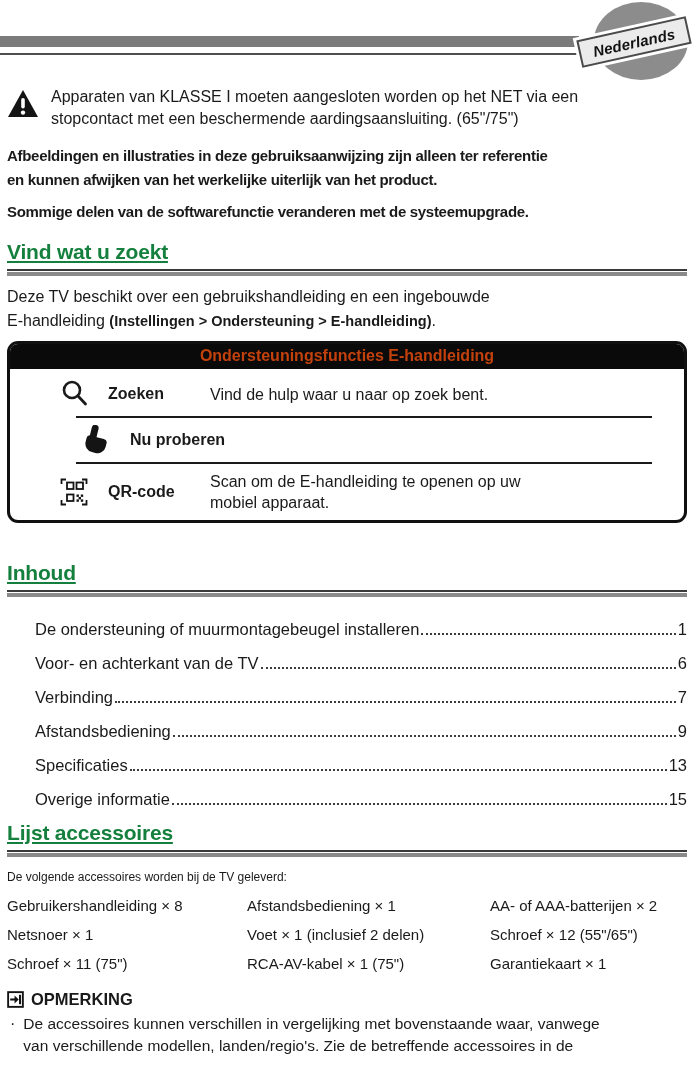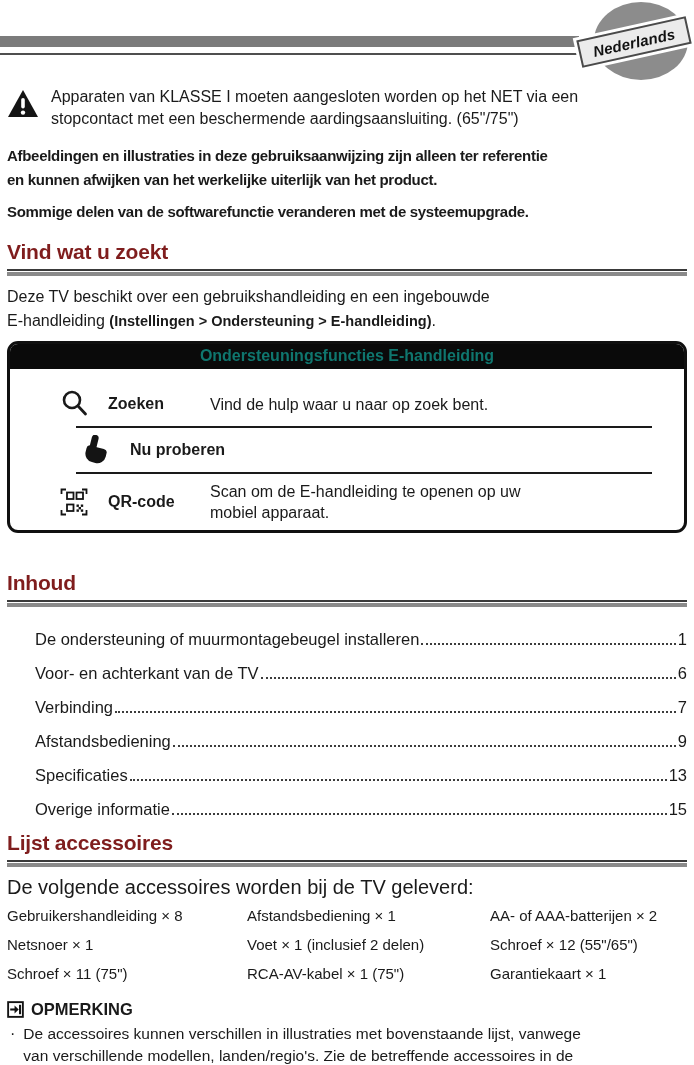--- a/index.html
+++ b/index.html
@@ -22,45 +22,45 @@
   }
   .badge-banner span { font-weight:bold; font-style:italic; font-size:15px; color:#111; letter-spacing:0.2px; }
   
   .content { position:absolute; top:86px; left:7px; width:680px; }
   .line { display:block; white-space:nowrap; }
   .warning-row { display:flex; gap:12px; margin-bottom:14px; }
   .warning-row svg { flex:0 0 auto; margin-top:3px; }
   .warning-text { font-size:16px; line-height:22px; }
   .notice { font-weight:bold; font-size:15px; line-height:24px; letter-spacing:-0.3px; }
   .notice.first { margin-bottom:8px; }
-  h2.sec { font-size:21px; font-weight:bold; letter-spacing:-0.2px; color:#7f1d1d; }
+  h2.sec { font-size:21px; font-weight:bold; letter-spacing:-0.2px; color:#15803d;text-decoration:underline; }
   .h-rule { height:7px; margin-top:5px;
     background:linear-gradient(to bottom, #3a3a3a 0 2px, #ffffff 2px 3px, #8a8a8a 3px 7px); }
   .find-heading { margin-top:16px; }
   .intro { margin-top:9px; font-size:16px; line-height:24px; }
   .intro .path { font-weight:bold; font-size:14.5px; }
   
   .support-table { margin-top:8px; border:3px solid #101010; border-radius:11px; overflow:hidden; }
-  .support-header { background:#0a0a0a; color:#0f766e; font-weight:bold; text-align:center; font-size:16px; padding:3px 0 4px; }
-  .support-row { display:grid; grid-template-columns:48px 102px 1fr; align-items:center; padding:20px 28px 7px 50px; }
+  .support-header { background:#0a0a0a; color:#c2410c; font-weight:bold; text-align:center; font-size:16px; padding:3px 0 4px; }
+  .support-row { display:grid; grid-template-columns:48px 102px 1fr; align-items:center; padding:10px 28px 7px 50px; }
   .support-row.tall { padding:7px 28px; }
   .support-icon { display:flex; align-items:center; justify-content:flex-start; }
   .support-label { font-weight:bold; font-size:16px; }
   .support-desc { font-size:16px; line-height:21px; }
   .support-sep { height:2px; background:#1a1a1a; margin:0 32px 0 66px; }
   
   .inhoud-heading { margin-top:38px; }
   .toc { margin-top:8px;margin-left:28px; }
   .toc-row { display:flex; align-items:flex-end; height:34px; font-size:16.5px; }
   .toc-title { white-space:nowrap; }
   .toc-dots { flex:1; border-bottom:2.4px dotted #3c3c3c; margin:0 2px; margin-bottom:4px; }
   .toc-page { white-space:nowrap; }
   
   .acc-heading { margin-top:12px; }
-  .acc-intro { margin-top:10px; font-size:20px; line-height:20px; }
+  .acc-intro { margin-top:10px; font-size:12px; line-height:20px; }
   .acc-grid { margin-top:9px; display:grid; grid-template-columns:240px 243px 1fr; row-gap:9px; font-size:15px; line-height:20px; }
   .acc-cell { white-space:nowrap; }
   
   .note { margin-top:16px; }
   .note-title-row { display:flex; align-items:center; gap:7px; }
   .note-title { font-weight:bold; font-size:16.5px; }
   .note-body { margin-top:4px; display:flex; gap:8px; }
   .note-bullet { font-size:16px; line-height:22px; padding-left:3px; }
   .note-lines { font-size:15.5px; line-height:22px; }
 </style>
@@ -225,21 +225,21 @@
           <rect x="1.2" y="1.2" width="15.6" height="15.6" fill="none" stroke="#141414" stroke-width="2"></rect>
           <path d="M3.4 9 H9.2" stroke="#141414" stroke-width="2.2"></path>
           <path d="M8 4.8 L12.4 9 L8 13.2 Z" fill="#141414"></path>
           <path d="M13.8 4 V14" stroke="#141414" stroke-width="2.2"></path>
         </svg>
         <span class="note-title">OPMERKING</span>
       </div>
       <div class="note-body">
         <span class="note-bullet">·</span>
         <div class="note-lines">
-          <span class="line">De accessoires kunnen verschillen in illustraties met bovenstaande lijst, vanwege</span>
+          <span class="line">De accessoires kunnen verschillen in vergelijking met bovenstaande waar, vanwege</span>
           <span class="line">van verschillende modellen, landen/regio's. Zie de betreffende accessoires in de</span>
 
         </div>
       </div>
     </div>
 
   </div>
 </div>
 
 </body></html>

